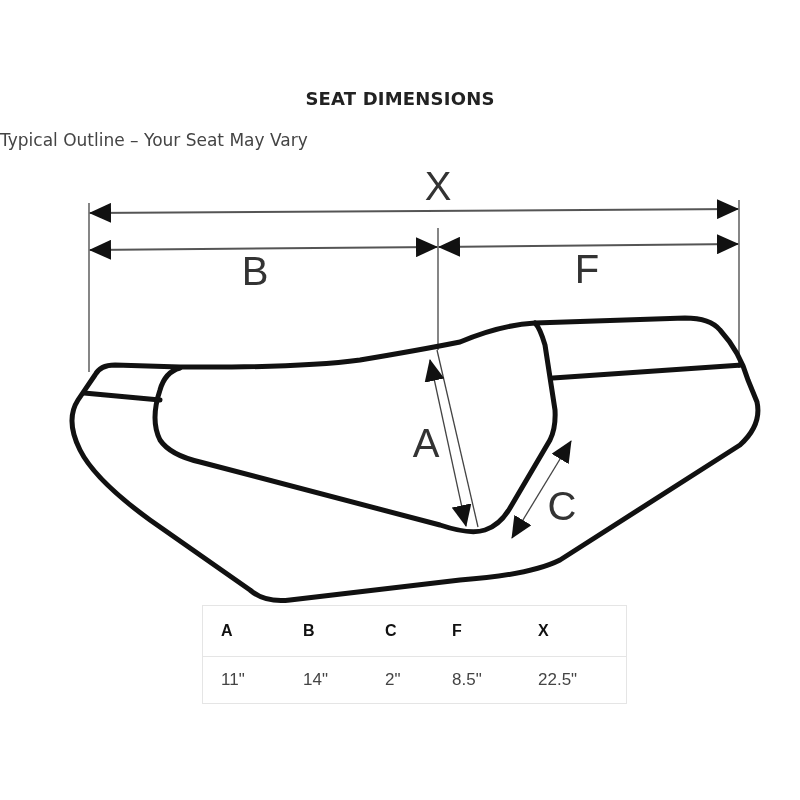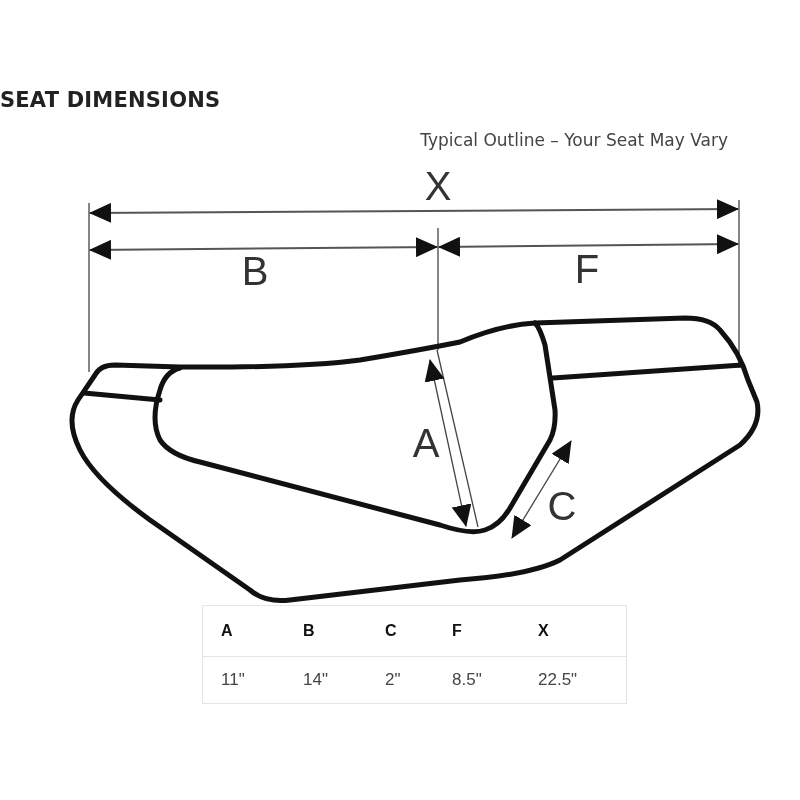--- a/index.html
+++ b/index.html
@@ -1,18 +1,18 @@
 <!DOCTYPE html>
 <html><head>
   <meta charset="utf-8">
   <style>
     html, body { margin: 0; padding: 0; background: #ffffff; }
     body { width: 800px; height: 800px; position: relative; overflow: hidden; font-family: "DejaVu Sans", sans-serif; }
-    .title { position: absolute; top: 88px; left: 0; width: 800px; font-size: 21px; font-weight: bold; color: #222; letter-spacing: 0.2px; }
-    .subtitle { position: absolute; top: 130px; left: 12px; width: 716px; text-align: right; font-size: 17px; color: #444; font-family: "DejaVu Sans", sans-serif; }
+    .title { position: absolute; top: 88px; left: 0; width: 800px; text-align: center; font-size: 18px; font-weight: bold; color: #222; letter-spacing: 0.2px; }
+    .subtitle { position: absolute; top: 130px; left: 0; width: 716px; text-align: left; font-size: 17px; color: #444; font-family: "DejaVu Sans", sans-serif; }
     svg.diagram { position: absolute; left: 0; top: 0; width: 800px; height: 800px; }
     .label { font-family: "Liberation Sans", sans-serif; font-size: 40px; fill: #333; }
     table.dims { position: absolute; left: 202px; top: 605px; width: 425px; border-collapse: collapse; border: 1px solid #e5e5e5; }
     table.dims th, table.dims td { text-align: left; padding: 0 0 0 18px; border-bottom: 1px solid #e5e5e5; font-family: "Liberation Sans", sans-serif; }
     table.dims th { height: 50px; font-size: 16px; font-weight: bold; color: #111; }
     table.dims td { height: 46px; font-size: 17px; color: #444; border-bottom: none; }
     table.dims .c0 { width: 64px; } table.dims .c1 { width: 64px; } table.dims .c2 { width: 49px; } table.dims .c3 { width: 68px; }
   </style>
 </head>
 <body>

